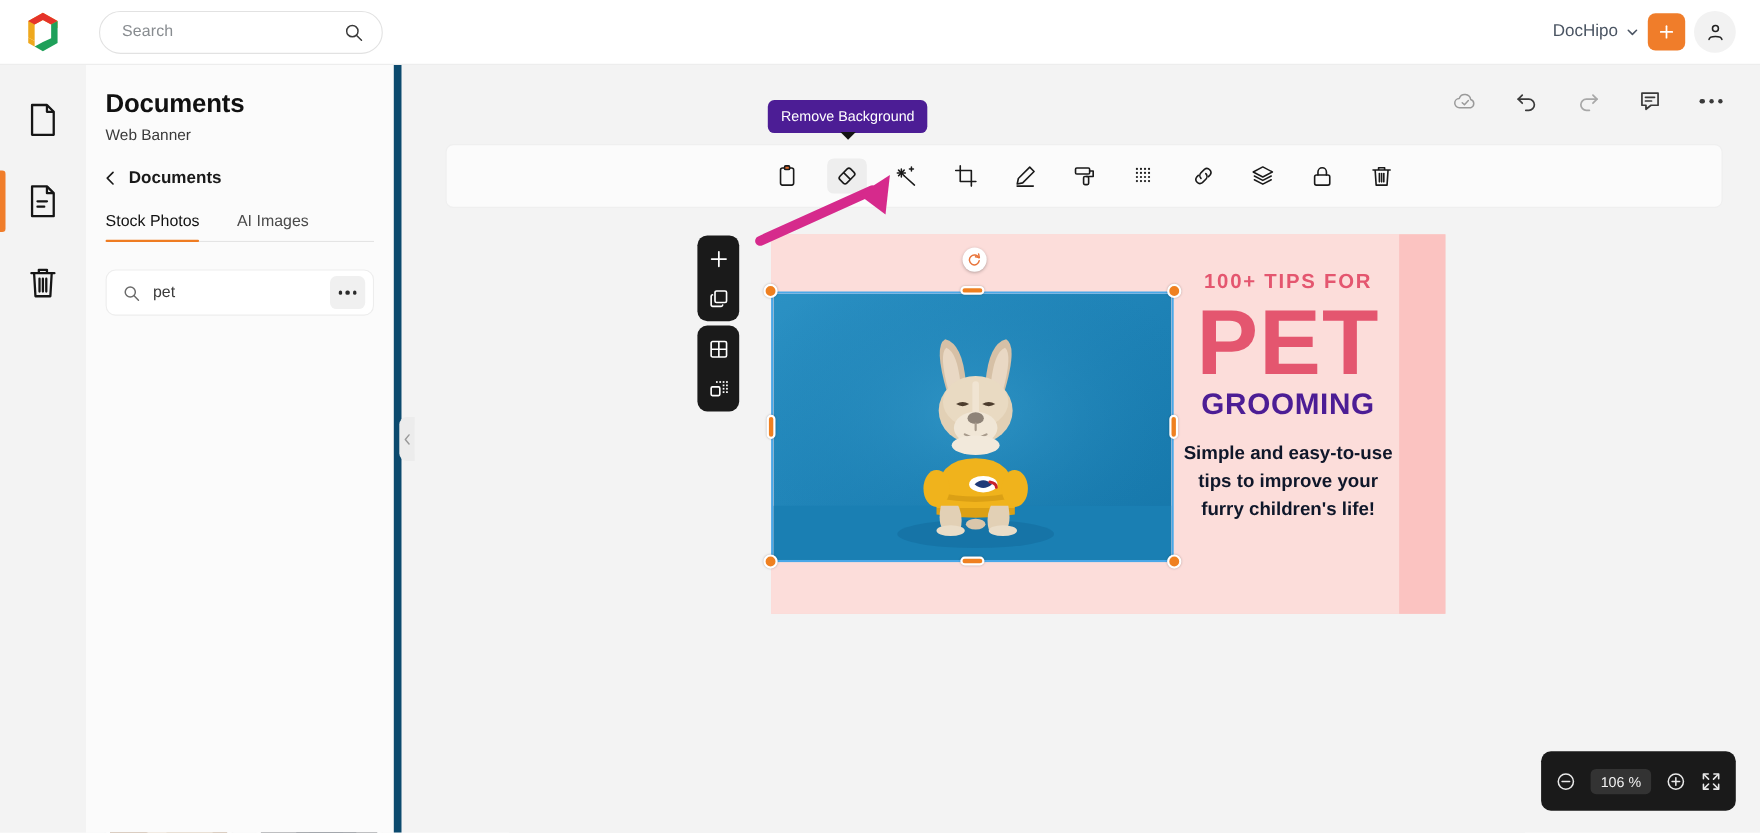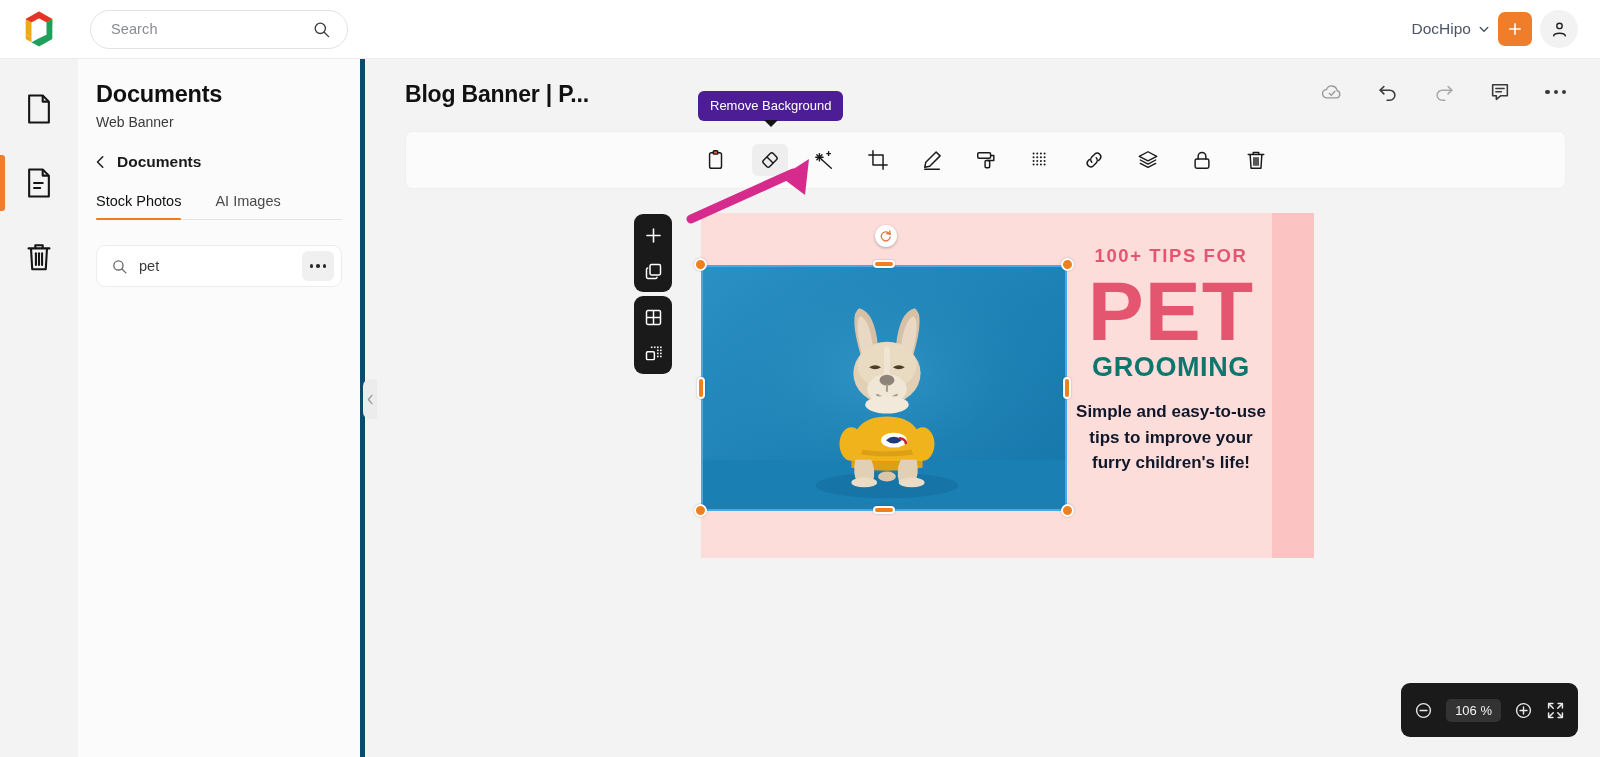--- a/index.html
+++ b/index.html
@@ -56,21 +56,21 @@
   }
   .rail-item svg { width:30px; height:32px; }
   .rail-item.active::before {
     content:""; position:absolute; left:0; top:-2px; width:5px; height:56px;
     background:#f07d2a; border-radius:0 3px 3px 0;
   }
 
   
   .panel {
     position:absolute; left:78px; top:59px; width:287px; height:698px;
-    background:#fbfbfb; border-right:5px solid #0c4a6e; z-index:20; overflow:hidden;
+    background:#fbfbfb; border-right:7px solid #0c4a6e; z-index:20; overflow:hidden;
   }
   .panel-inner { padding:22px 18px 0 18px; }
   .panel-title { font-size:23.5px; font-weight:bold; color:#111; letter-spacing:-.2px; }
   .panel-sub { font-size:14px; color:#3a3a3a; margin-top:6px; }
   .breadcrumb { display:flex; align-items:center; gap:12px; margin-top:23px; }
   .breadcrumb .bc-chev { width:9px; height:14px; }
   .breadcrumb .bc-text { font-size:15.5px; color:#1a1a1a; font-weight:600; }
 
   .tabs { display:flex; gap:34px; margin-top:22px; border-bottom:1px solid #e4e4e4; }
   .tab {
@@ -165,21 +165,21 @@
     background:#fbd3d0;
   }
   .art-stripe-right { position:absolute; right:0; top:0; width:42px; height:100%; background:#fbc3c1; }
   .art-bg-lite { position:absolute; left:0; top:0; width:571px; height:100%; background:#fcddda; }
 
   .art-text { position:absolute; left:365px; top:0; width:210px; height:345px;
     display:flex; flex-direction:column; align-items:center; justify-content:flex-start;
     padding-top:32px; text-align:center; }
   .t-kicker { font-size:18.5px; letter-spacing:1.6px; color:#e4566f; font-weight:bold; }
   .t-big { font-size:84px; line-height:.92; letter-spacing:1px; color:#e4566f; font-weight:bold; margin-top:6px; }
-  .t-mid { font-size:27px; letter-spacing:.6px; color:#0f766e; font-weight:bold; margin-top:2px; }
+  .t-mid { font-size:27px; letter-spacing:.6px; color:#4c1d95; font-weight:bold; margin-top:2px; }
   .t-body { font-size:17px; line-height:1.5; color:#0f172a; margin-top:16px; width:200px;font-weight:bold; }
 
   
   .photo-sel {
     position:absolute; left:0px; top:52px; width:366px; height:246px;
     border:2px solid #4aa8e8; overflow:hidden;
   }
   .photo-sel .pimg { width:100%; height:100%; display:block; }
 
   .handle { position:absolute; z-index:12; }
@@ -493,21 +493,20 @@
   </div>
 
   <div class="collapse-handle">
     <svg viewBox="0 0 10 16" fill="none" stroke="#9a9a9a" stroke-width="1.9">
       <polyline points="7,2 2,8 7,14" stroke-linecap="round" stroke-linejoin="round"></polyline>
     </svg>
   </div>
 
   <div class="stage">
 
-    <div class="doc-title">Blog Banner | P...</div>
 
     <div class="doc-actions">
       <div class="act">
         <svg viewBox="0 0 26 22" fill="none" stroke="#9a9a9a" stroke-width="1.6">
           <path d="M7 18 a5 5 0 0 1 -.4 -10 a6.4 6.4 0 0 1 12.3 1.2 A4.6 4.6 0 0 1 19 18 Z" stroke-linejoin="round"></path>
           <polyline points="9.8,12.6 12.2,14.8 16.4,10.2" stroke-linecap="round" stroke-linejoin="round"></polyline>
         </svg>
       </div>
       <div class="act">
         <svg viewBox="0 0 24 24" fill="none" stroke="#3a3a3a" stroke-width="1.7">

